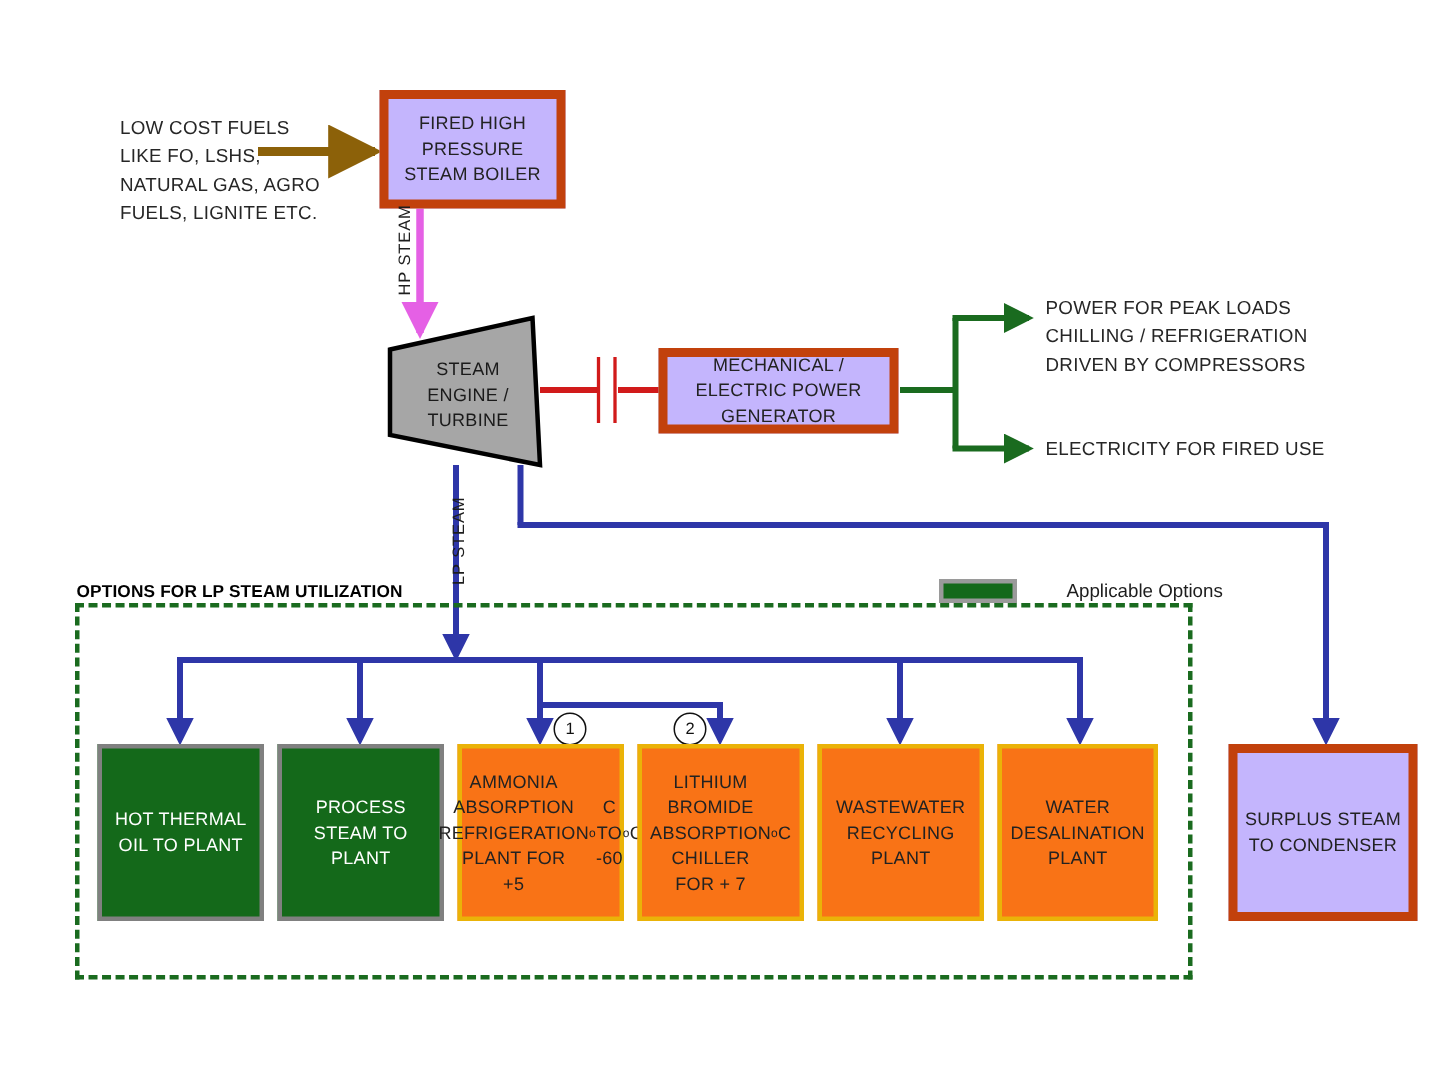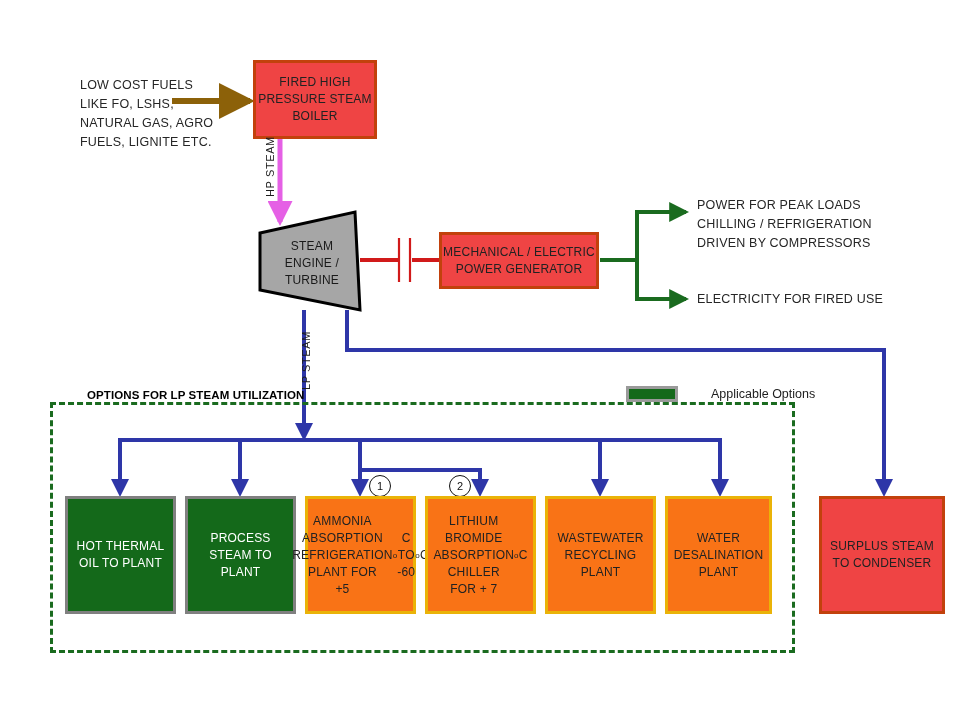--- a/index.html
+++ b/index.html
@@ -7,21 +7,21 @@
        font-family:"Liberation Sans","DejaVu Sans",sans-serif;color:#1a1a1a;}
   #canvas{position:absolute;left:0;top:0;width:960px;height:720px;}
   .abs{position:absolute;}
 
   
   .txt{font-size:12.5px;line-height:19px;color:#262626;white-space:pre-line;letter-spacing:.2px;}
 
   
   .box{box-sizing:border-box;display:flex;align-items:center;justify-content:center;
        text-align:center;font-size:12px;line-height:17px;letter-spacing:.2px;}
-  .box-gray-thick{background:#ef4444;border:3px solid #c2410c;color:#222;}
+  .box-gray-thick{background:#c4b5fd;border:6px solid #c2410c;color:#222;}
   .box-green{background:#14691a;border:3px solid #808080;color:#ffffff;}
   .box-white{background:#f97316;border:3px solid #eab308;color:#222;}
 
   
   .vlabel{font-size:11px;letter-spacing:.6px;color:#1d1d1d;
           transform:rotate(-90deg);transform-origin:left top;white-space:nowrap;}
 
   
   .dashed-frame{box-sizing:border-box;border:3px dashed #1a6b1f;background:transparent;}
   .opt-title{font-size:11.5px;font-weight:bold;color:#000;letter-spacing:.1px;white-space:nowrap;}
@@ -130,21 +130,21 @@
   <div class="abs txt" style="left:697px;top:196px;width:230px;">POWER FOR PEAK LOADS
 CHILLING / REFRIGERATION
 DRIVEN BY COMPRESSORS</div>
 
   <div class="abs txt" style="left:697px;top:290px;width:230px;">ELECTRICITY  FOR FIRED  USE</div>
 
   <div class="abs vlabel" style="left:300px;top:390px;">LP STEAM</div>
 
   <div class="abs dashed-frame" style="left:50px;top:402px;width:745px;height:251px;"></div>
 
-  <div class="abs opt-title" style="left:51px;top:389px;margin-left:36px;">OPTIONS FOR LP STEAM UTILIZATION</div>
+  <div class="abs opt-title" style="left:51px;top:389px;">OPTIONS FOR LP STEAM UTILIZATION</div>
 
   <div class="abs legend-sw" style="left:626px;top:386px;width:52px;height:16px;"></div>
   <div class="abs legend-tx" style="left:687px;top:387px;">Applicable Options</div>
 
   <div class="abs num-circle" style="left:369px;top:475px;width:22px;height:22px;">1</div>
   <div class="abs num-circle" style="left:449px;top:475px;width:22px;height:22px;">2</div>
 
   <div class="abs box box-green" style="left:65px;top:496px;width:111px;height:118px;">HOT THERMAL
 OIL
 TO

